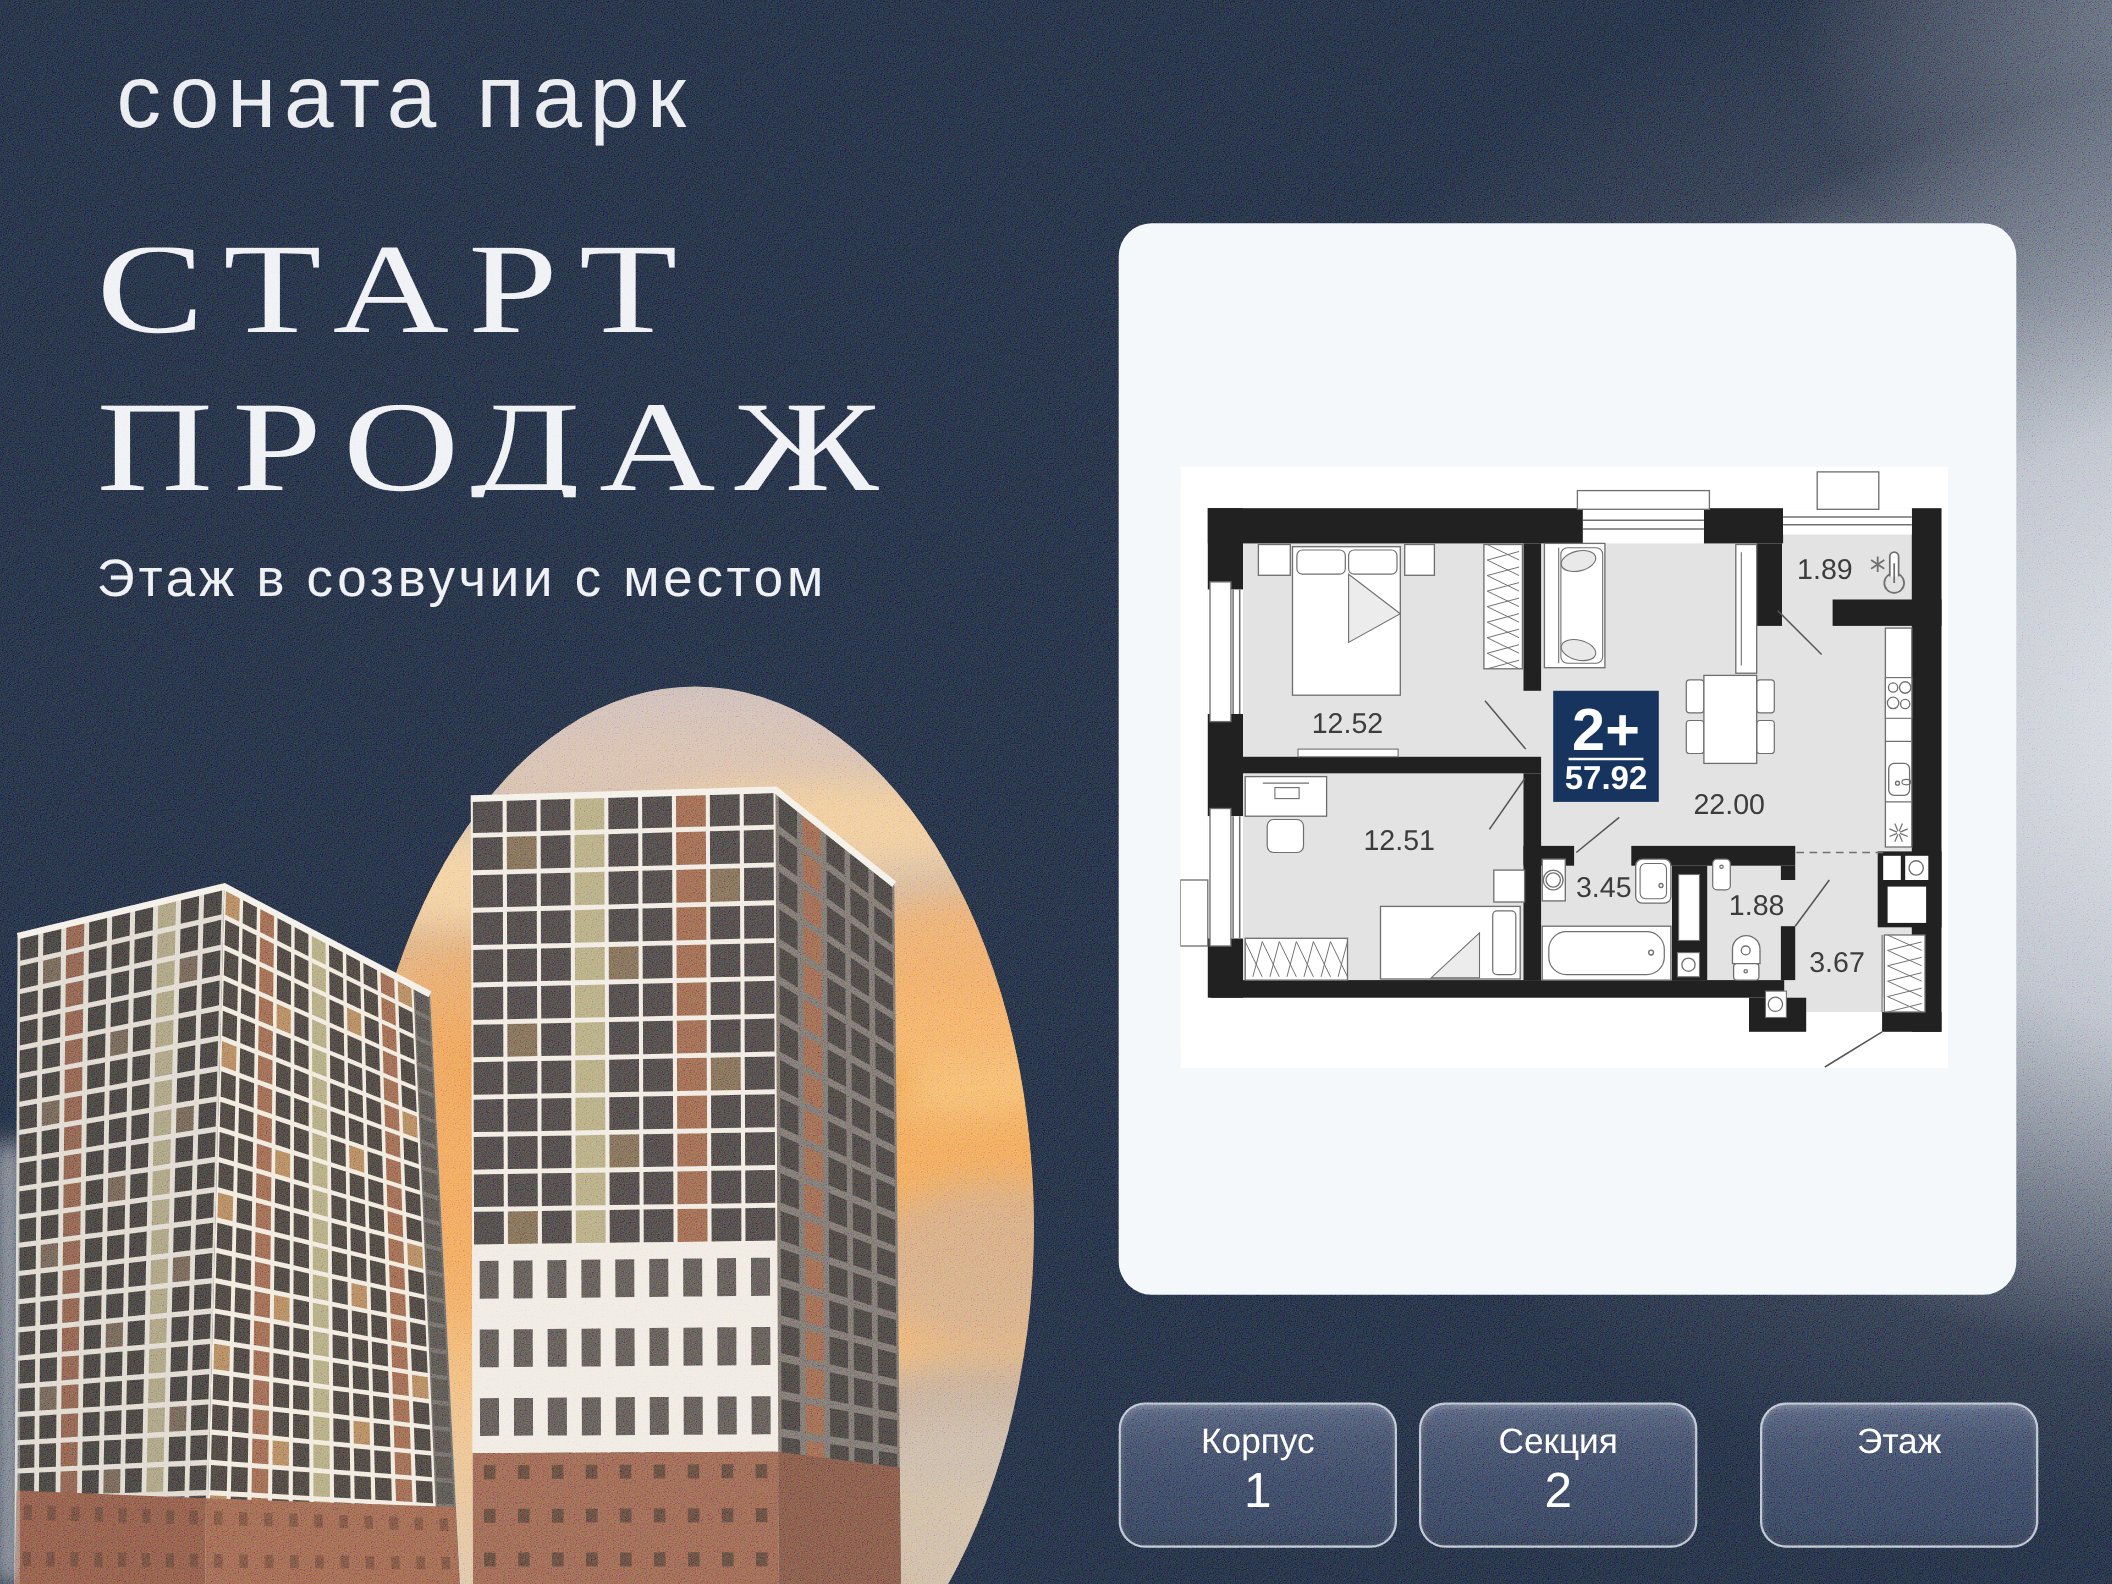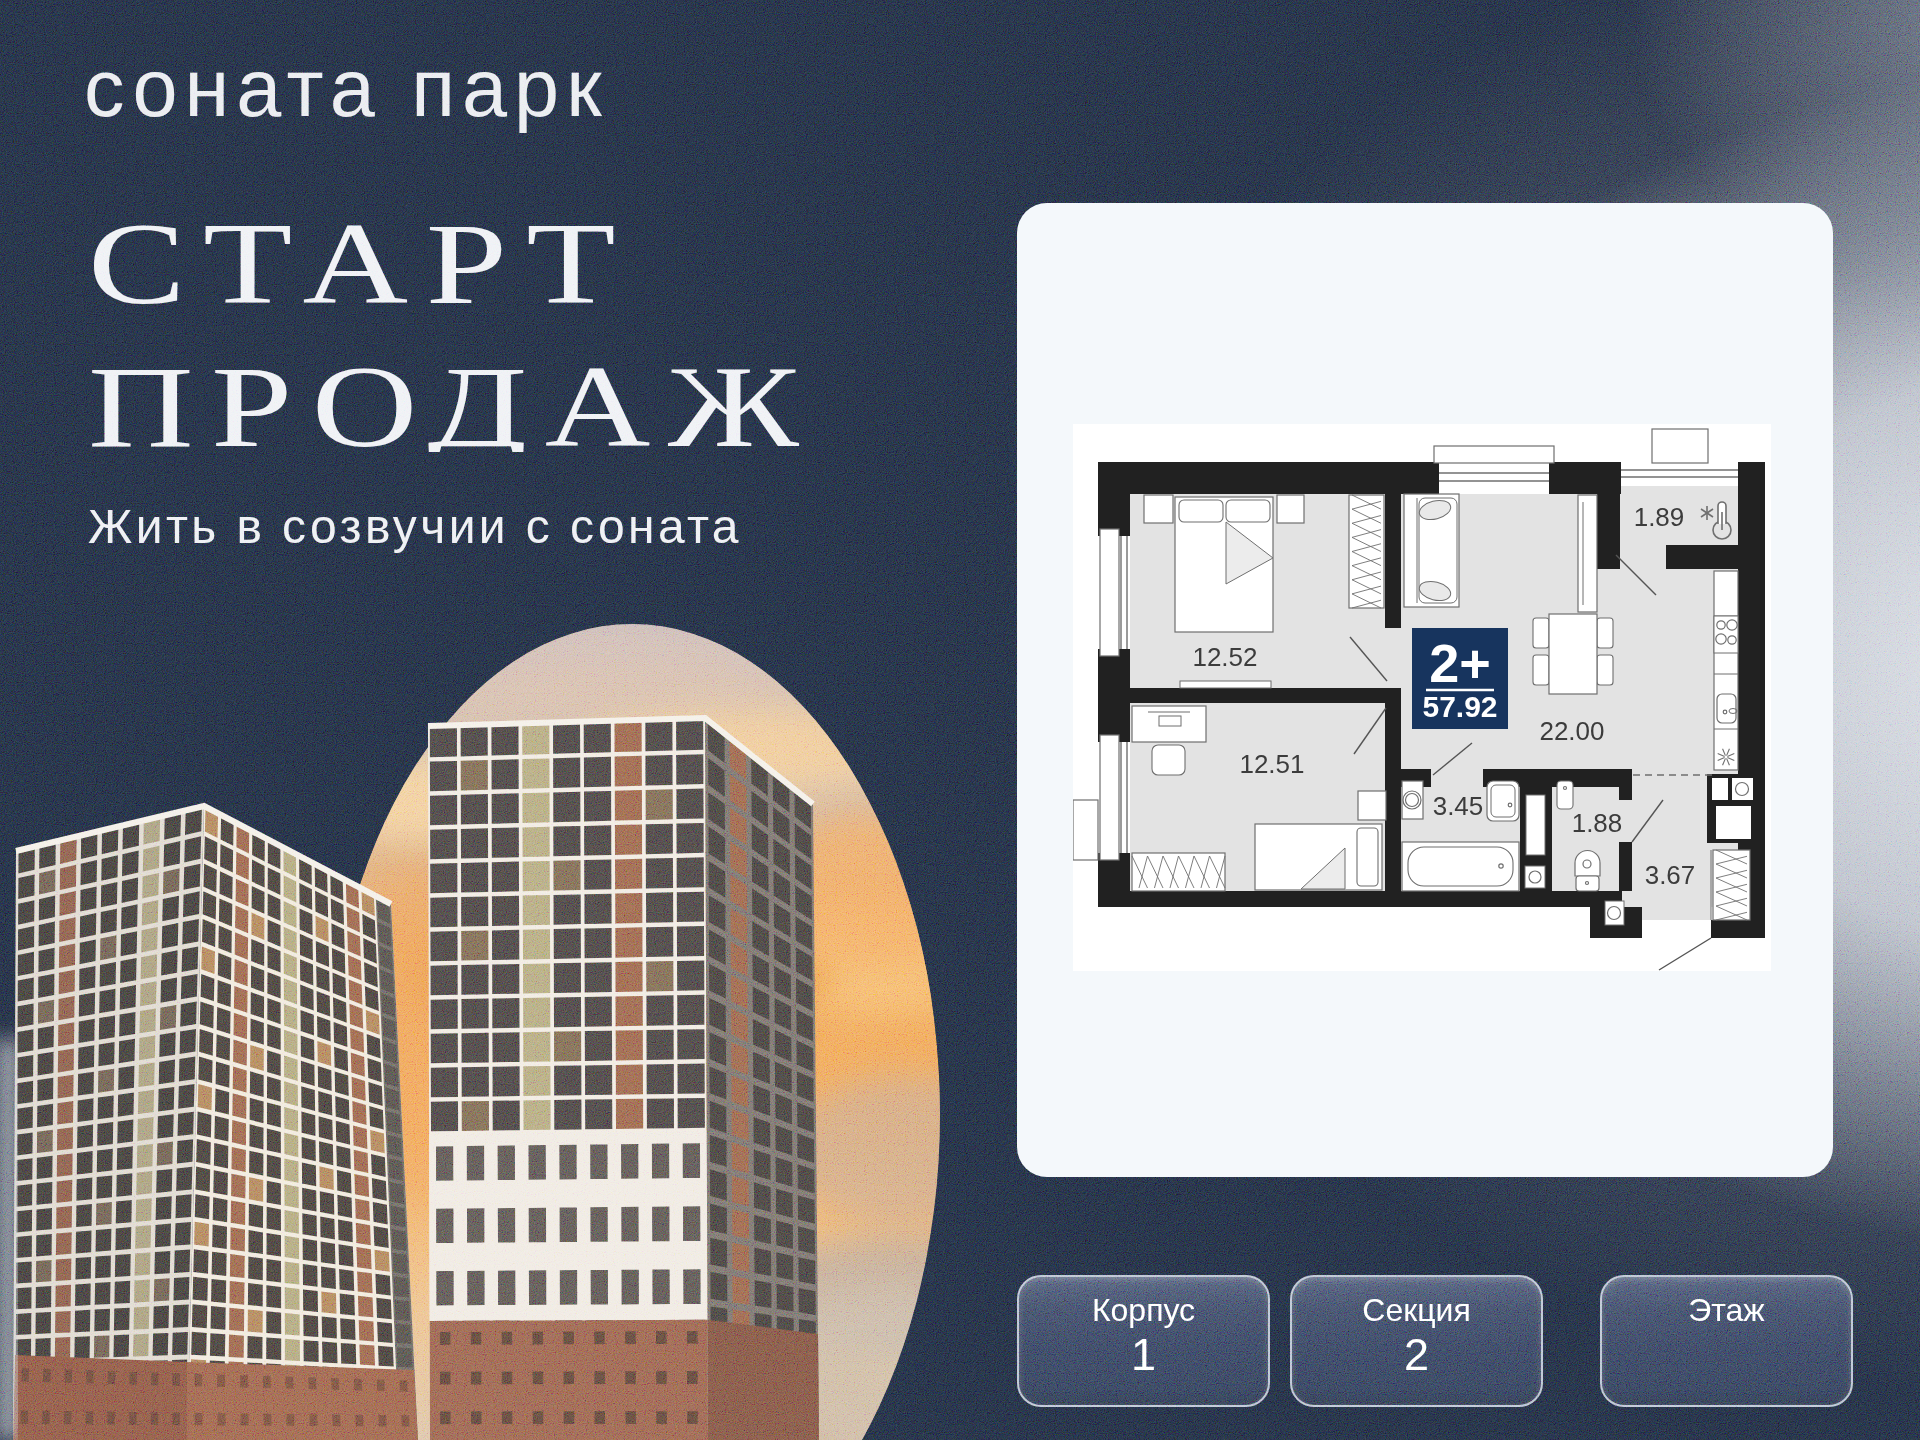--- a/index.html
+++ b/index.html
@@ -2,21 +2,21 @@
 <html lang="ru"><head><meta charset="utf-8">
 <style>
   html,body{margin:0;padding:0;width:1920px;height:1440px;overflow:hidden;
     font-family:"Liberation Sans",sans-serif;background:#1c273c;}
   .bg{position:absolute;inset:0;
     background:
       radial-gradient(1450px 1050px at 2100px 650px, rgba(205,210,220,0.35) 0%, rgba(205,210,220,0) 72%),
       radial-gradient(1050px 780px at 2090px 660px, rgba(233,236,241,1) 0%, rgba(218,222,230,0.8) 38%, rgba(200,205,214,0.38) 58%, rgba(200,205,214,0) 76%),
       radial-gradient(560px 430px at 2000px 10px, rgba(158,165,178,0.58) 0%, rgba(158,165,178,0) 66%),
       linear-gradient(#1c273c,#1c273c);}
-  .logo{position:absolute;left:84px;top:42px;color:#e9ebef;font-size:81px;letter-spacing:7px;white-space:nowrap;}
+  .logo{position:absolute;left:84px;top:42px;color:#e9ebef;font-size:81px;letter-spacing:7px;white-space:nowrap;padding-left:22px;}
   .h1wrap{position:absolute;left:88px;width:1100px;height:84px;overflow:hidden;}
   .h1{color:#eef0f4;font-family:"Liberation Serif",serif;position:absolute;top:-28px;left:0;
       font-weight:400;white-space:nowrap;font-size:117px;letter-spacing:14px;
       transform:scaleX(1.25);transform-origin:0 0;}
   .sub{position:absolute;left:88px;top:499px;color:#edeff3;font-size:48px;letter-spacing:3.4px;white-space:nowrap;}
   .card{position:absolute;left:1017px;top:203px;width:816px;height:974px;background:#f4f8fb;border-radius:30px;}
   .btn{position:absolute;top:1275px;width:253px;height:132px;border-radius:24px;
       background:linear-gradient(180deg,#4d5a78 0%,#3b4865 25%,#323f5d 55%,#2c3a55 100%);
       border:2px solid rgba(200,208,222,0.9);box-sizing:border-box;
       color:#fff;text-align:center;
@@ -944,21 +944,21 @@
     <path d="M 428 166 L 705 158 L 813 244" fill="none" stroke="#f3efe7" stroke-width="6"></path>
     <rect x="0" y="480" width="16" height="400" fill="#cfd2d6" opacity="0.9" filter="url(#blur10)"></rect>
   </svg>
 <div class="logo">соната парк</div>
 <div class="h1wrap" style="top:225px;">
     <div class="h1">СТАРТ</div>
   </div>
 <div class="h1wrap" style="top:368px;padding-left:24px;">
     <div class="h1">ПРОДАЖ</div>
   </div>
-<div class="sub">Жить в созвучии с соната</div>
+<div class="sub">Этаж в созвучии с местом</div>
 <div class="btn" style="left:1017px">
     <div class="lab">Корпус</div>
     <div class="val">1</div>
   </div>
 <div class="btn" style="left:1290px">
     <div class="lab">Секция</div>
     <div class="val">2</div>
   </div>
 <div class="btn" style="left:1600px">
     <div class="lab">Этаж</div>

